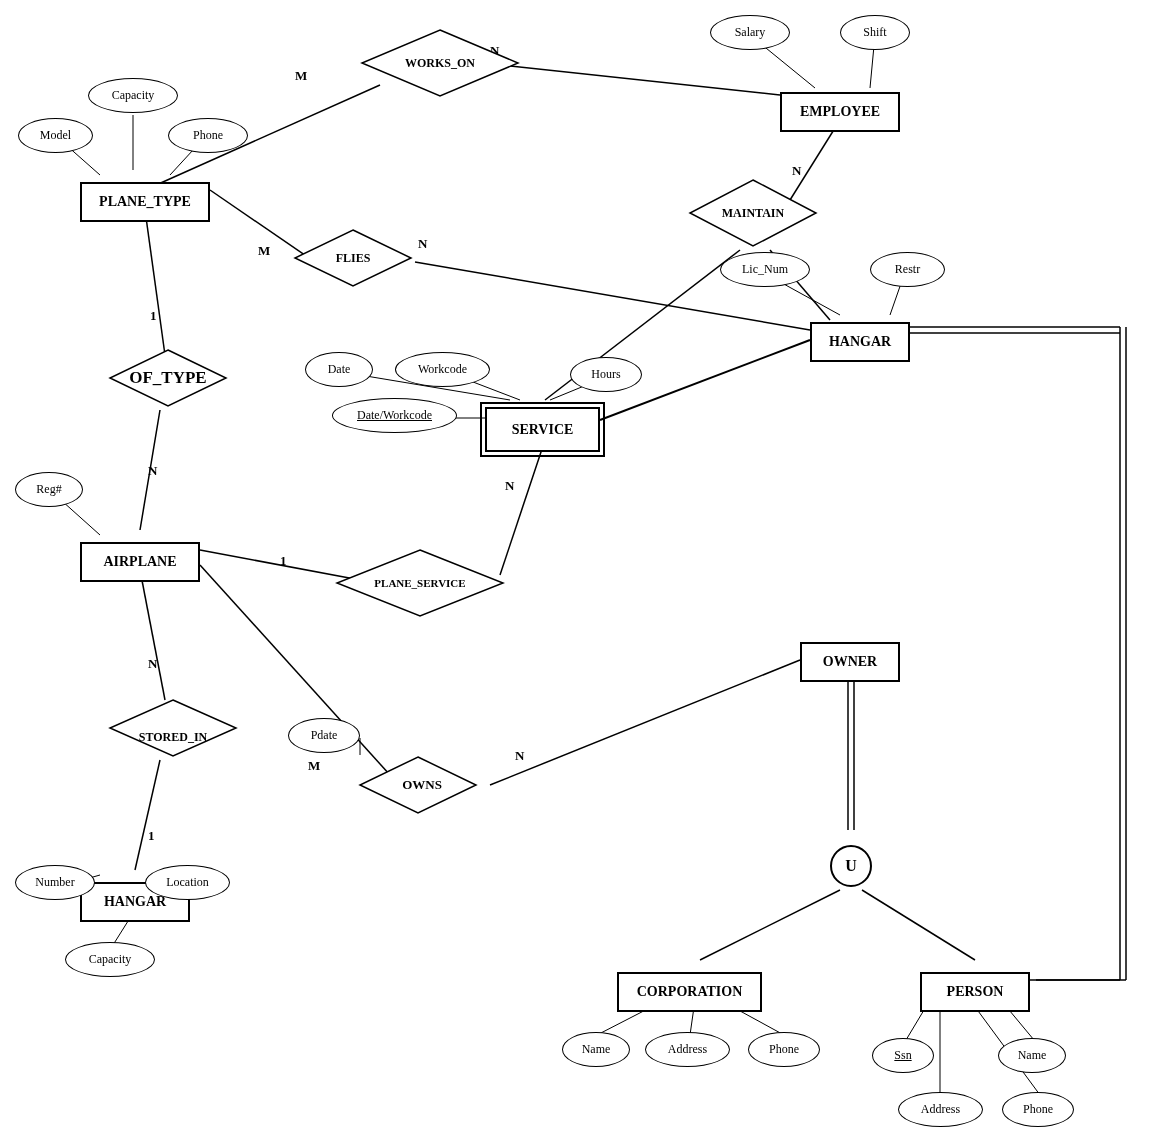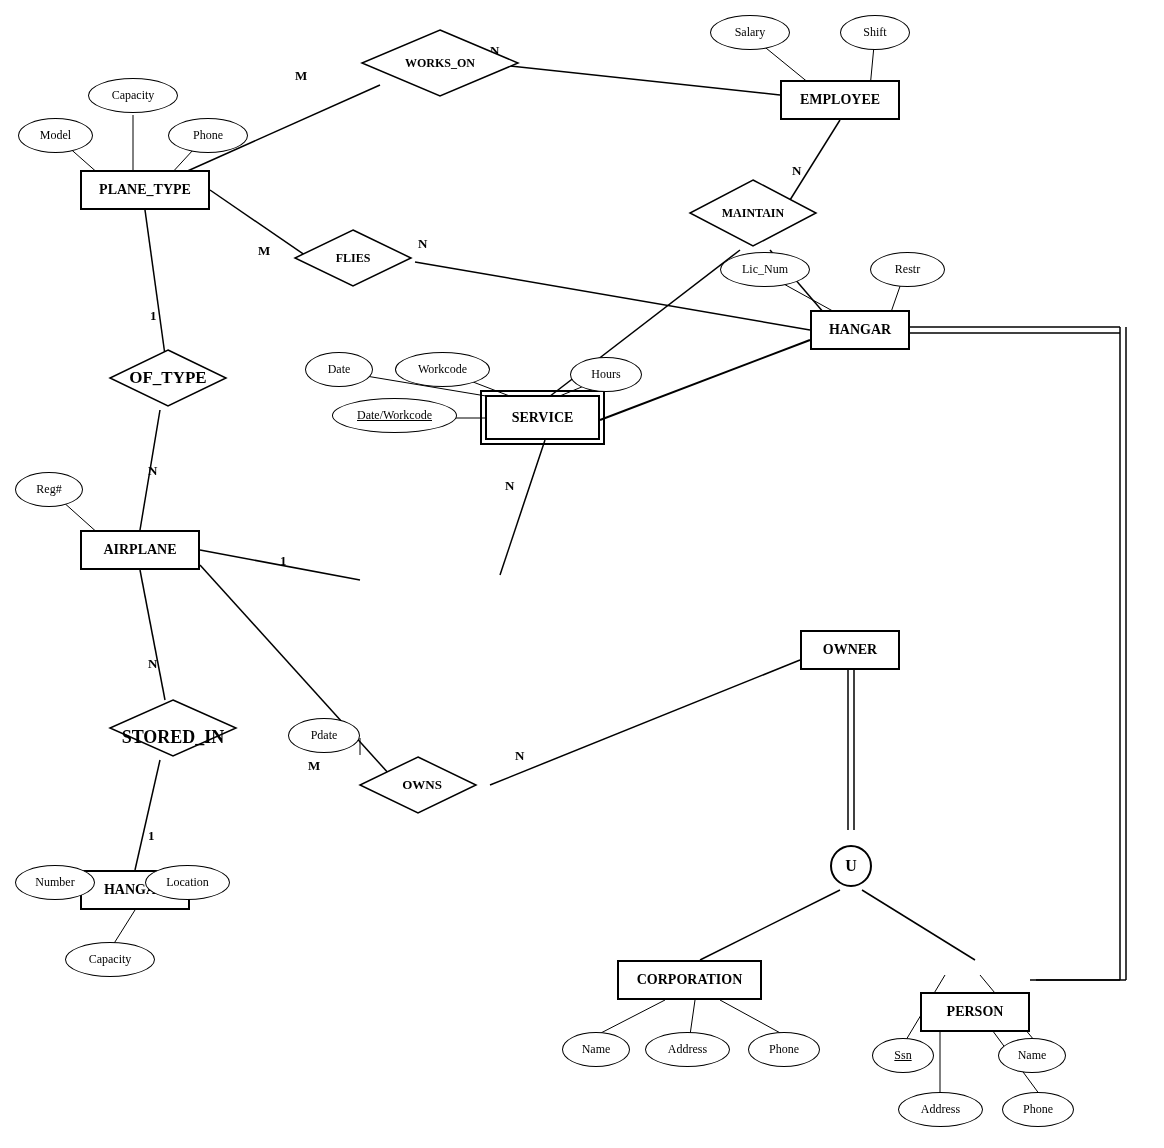--- a/index.html
+++ b/index.html
@@ -26,20 +26,21 @@
     .entity {
       position: absolute;
       border: 2px solid #000;
       background: #fff;
       display: flex;
       align-items: center;
       justify-content: center;
       font-size: 14px;
       font-weight: bold;
       text-align: center;
+      margin-top: 12px;
     }
     .relationship {
       position: absolute;
       display: flex;
       align-items: center;
       justify-content: center;
       font-size: 13px;
       font-weight: bold;
       text-align: center;
     }
@@ -202,21 +203,21 @@
   </div>
 
   <div class="entity" style="left:800px; top:630px; width:100px; height:40px;">
     <span>OWNER</span>
   </div>
 
   <div class="entity" style="left:617px; top:960px; width:145px; height:40px;">
     <span>CORPORATION</span>
   </div>
 
-  <div class="entity" style="left:920px; top:992px; width:110px; height:40px;">
+  <div class="entity" style="left:920px; top:960px; width:110px; height:40px;">
     <span>PERSON</span>
   </div>
 
   <div class="relationship" style="left:360px; top:28px; width:160px; height:70px;">
     <svg width="160" height="70" xmlns="http://www.w3.org/2000/svg">
       <polygon points="80,2 158,35 80,68 2,35" fill="white" stroke="black" stroke-width="1.5"></polygon>
     </svg>
     <span class="relationship-label" style="font-size:12px;">WORKS_ON</span>
   </div>
 
@@ -234,26 +235,32 @@
     <span class="relationship-label" style="font-size:12px;">MAINTAIN</span>
   </div>
 
   <div class="relationship" style="left:108px; top:348px; width:120px; height:60px;">
     <svg width="120" height="60" xmlns="http://www.w3.org/2000/svg">
       <polygon points="60,2 118,30 60,58 2,30" fill="white" stroke="black" stroke-width="1.5"></polygon>
     </svg>
     <span class="relationship-label" style="font-size:17px;">OF_TYPE</span>
   </div>
 
+  <div class="relationship" style="left:335px; top:548px; width:170px; height:70px;">
+    <svg width="170" height="70" xmlns="http://www.w3.org/2000/svg">
+      <polygon points="85,2 168,35 85,68 2,35" fill="white" stroke="black" stroke-width="1.5"></polygon>
+    </svg>
+    <span class="relationship-label" style="font-size:11px;">PLANE_SERVICE</span>
+  </div>
 
   <div class="relationship" style="left:108px; top:698px; width:130px; height:60px;">
     <svg width="130" height="60" xmlns="http://www.w3.org/2000/svg">
       <polygon points="65,2 128,30 65,58 2,30" fill="white" stroke="black" stroke-width="1.5"></polygon>
     </svg>
-    <span class="relationship-label" style="font-size:18px;margin-top:18px;">STORED_IN</span>
+    <span class="relationship-label" style="font-size:12px;margin-top:18px;">STORED_IN</span>
   </div>
 
   <div class="relationship" style="left:358px; top:755px; width:120px; height:60px;">
     <svg width="120" height="60" xmlns="http://www.w3.org/2000/svg">
       <polygon points="60,2 118,30 60,58 2,30" fill="white" stroke="black" stroke-width="1.5"></polygon>
     </svg>
     <span class="relationship-label" style="font-size:13px;margin-left:8px;">OWNS</span>
   </div>
 
   <div class="u-circle" style="left:830px; top:845px; width:42px; height:42px; font-size:16px;">U</div>

